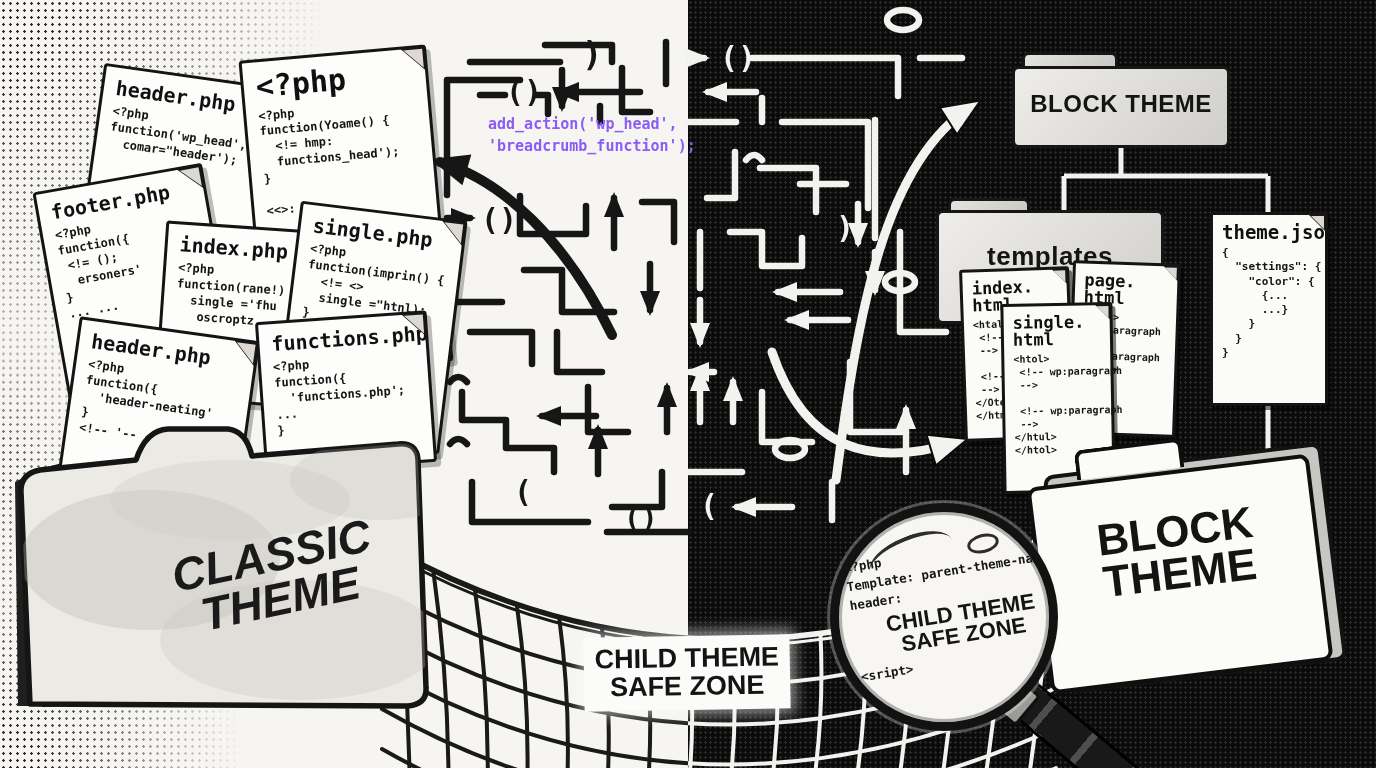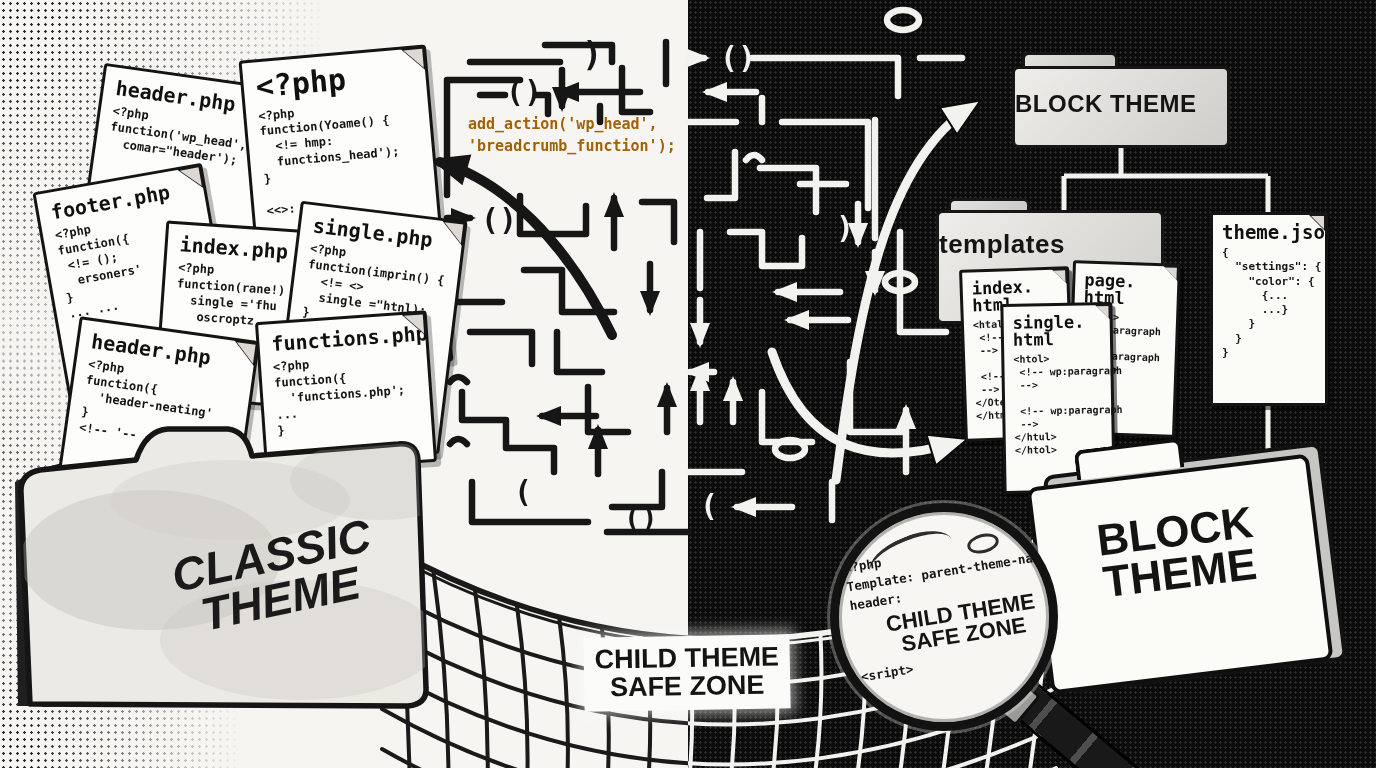--- a/index.html
+++ b/index.html
@@ -27,32 +27,32 @@
   
   .hfile{position:absolute;background:#fbfbf8;border:3px solid #141414;border-radius:3px;
          box-shadow:3px 4px 0 rgba(0,0,0,.5);padding:8px 6px 6px 9px;box-sizing:border-box;}
   .hfile .ptitle{font:700 17px "DejaVu Sans Mono",monospace;color:#101010;margin-bottom:4px;white-space:pre-line;line-height:1.0;}
   .hfile .pcode{font:700 10px "DejaVu Sans Mono",monospace;color:#151515;line-height:1.3;white-space:pre;}
   .hfile.tjson .ptitle{font-size:19px;}
   .hfile.tjson .pcode{font-size:11px;}
 
   
   .folder-tab{position:absolute;background:linear-gradient(135deg,#e4e3e0,#c9c8c4);border:3px solid #161616;border-bottom:none;border-radius:7px 7px 0 0;}
-  .folder-body{position:absolute;background:linear-gradient(135deg,#eeedea,#cfcecb);border:3px solid #161616;border-radius:7px;box-sizing:border-box;text-align:left;}
+  .folder-body{position:absolute;background:linear-gradient(135deg,#eeedea,#cfcecb);border:3px solid #161616;border-radius:7px;box-sizing:border-box;text-align:center;}
   .folder-body .flabel{font:800 24px "Liberation Sans",sans-serif;color:#141414;letter-spacing:.5px;}
   .bfolder-back{position:absolute;background:#c7c6c2;border:4px solid #121212;border-radius:10px;}
   .bfolder-front{position:absolute;background:#fbfbf8;border:4px solid #0f0f0f;border-radius:10px;box-sizing:border-box;text-align:center;}
   .bfolder-tab{position:absolute;background:#fbfbf8;border:4px solid #0f0f0f;border-bottom:none;border-radius:9px 9px 0 0;}
   .bfolder-front .flabel{font:800 44px "Liberation Sans",sans-serif;color:#141414;line-height:.95;padding-top:36px;display:block;}
 
   .classic-label{position:absolute;left:148px;top:534px;width:256px;text-align:center;
     font:800 italic 46px "Liberation Sans",sans-serif;color:#1a1a1a;line-height:.95;transform:rotate(-12deg);}
 
-  .hook-code{position:absolute;left:468px;top:114px;width:230px;
-    font:700 15px "DejaVu Sans Mono",monospace;color:#a16207;line-height:1.45;white-space:pre;}
+  .hook-code{position:absolute;left:488px;top:114px;width:230px;
+    font:700 15px "DejaVu Sans Mono",monospace;color:#8b5cf6;line-height:1.45;white-space:pre;}
 
   .pill{position:absolute;left:536px;top:299px;width:312px;height:50px;background:#fbfbf8;
     border:5px solid #0e0e0e;border-radius:30px;display:flex;align-items:center;justify-content:center;
     font:700 21px "DejaVu Sans Mono",monospace;color:#0d0d0d;box-shadow:0 0 0 3px rgba(250,250,248,.85);}
 
   .safe-label{position:absolute;left:584px;top:636px;width:206px;padding:8px 0 9px;background:#fbfbf9;
     text-align:center;font:800 27px "Liberation Sans",sans-serif;color:#141414;line-height:1.05;
     transform:rotate(-1deg);box-shadow:0 0 14px 5px rgba(250,250,248,.55);}
 
   
@@ -352,21 +352,21 @@
 'breadcrumb_function');</div>
 
 
   <div class="folder-tab z2" style="left:1022px;top:52px;width:90px;height:16px;"></div>
   <div class="folder-body z2" style="left:1012px;top:66px;width:218px;height:82px;line-height:76px;">
     <span class="flabel">BLOCK THEME</span>
   </div>
 
   <div class="folder-tab z2" style="left:948px;top:198px;width:76px;height:14px;"></div>
   <div class="folder-body z2" style="left:936px;top:210px;width:228px;height:114px;">
-    <span class="flabel" style="display:block;padding-top:16px;font-size:26px;">templates</span>
+    <span class="flabel" style="display:block;padding-top:28px;font-size:26px;">templates</span>
   </div>
 
   <div class="hfile z3" style="left:962px;top:268px;width:110px;height:172px;transform:rotate(-2deg);">
     <span class="fold" style="border-top-width:18px;border-left-width:18px;"></span>
       <span class="fold-in" style="border-top-width:12px;border-left-width:12px;"></span>
     <div class="ptitle">index.
 html</div>
     <div class="pcode">&lt;htal&gt;
  &lt;!-- np
  --&gt;

